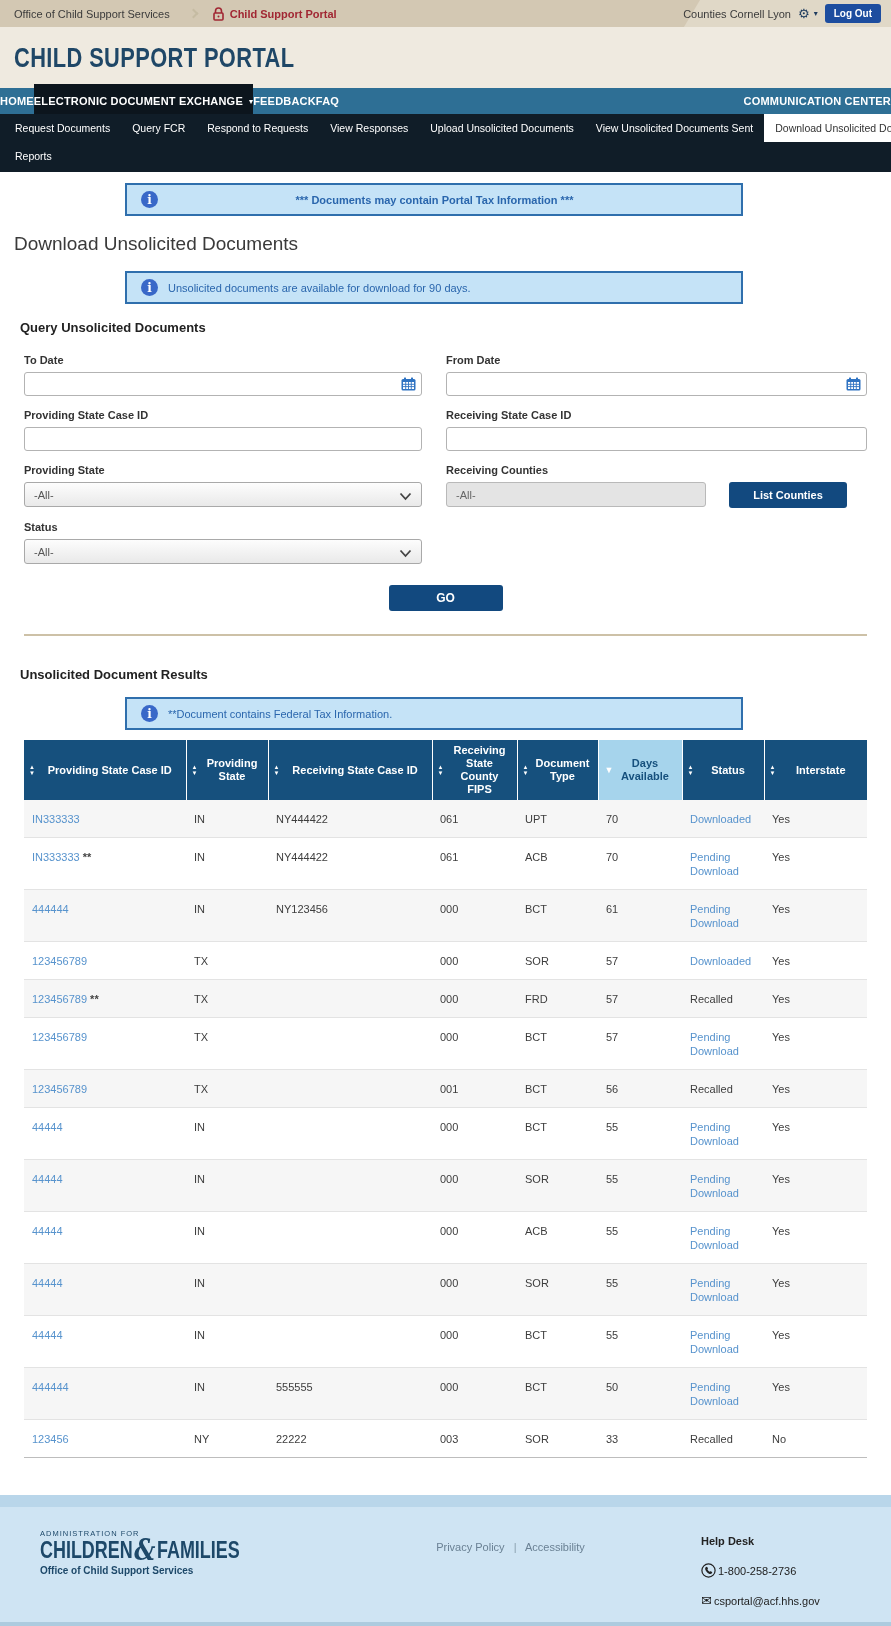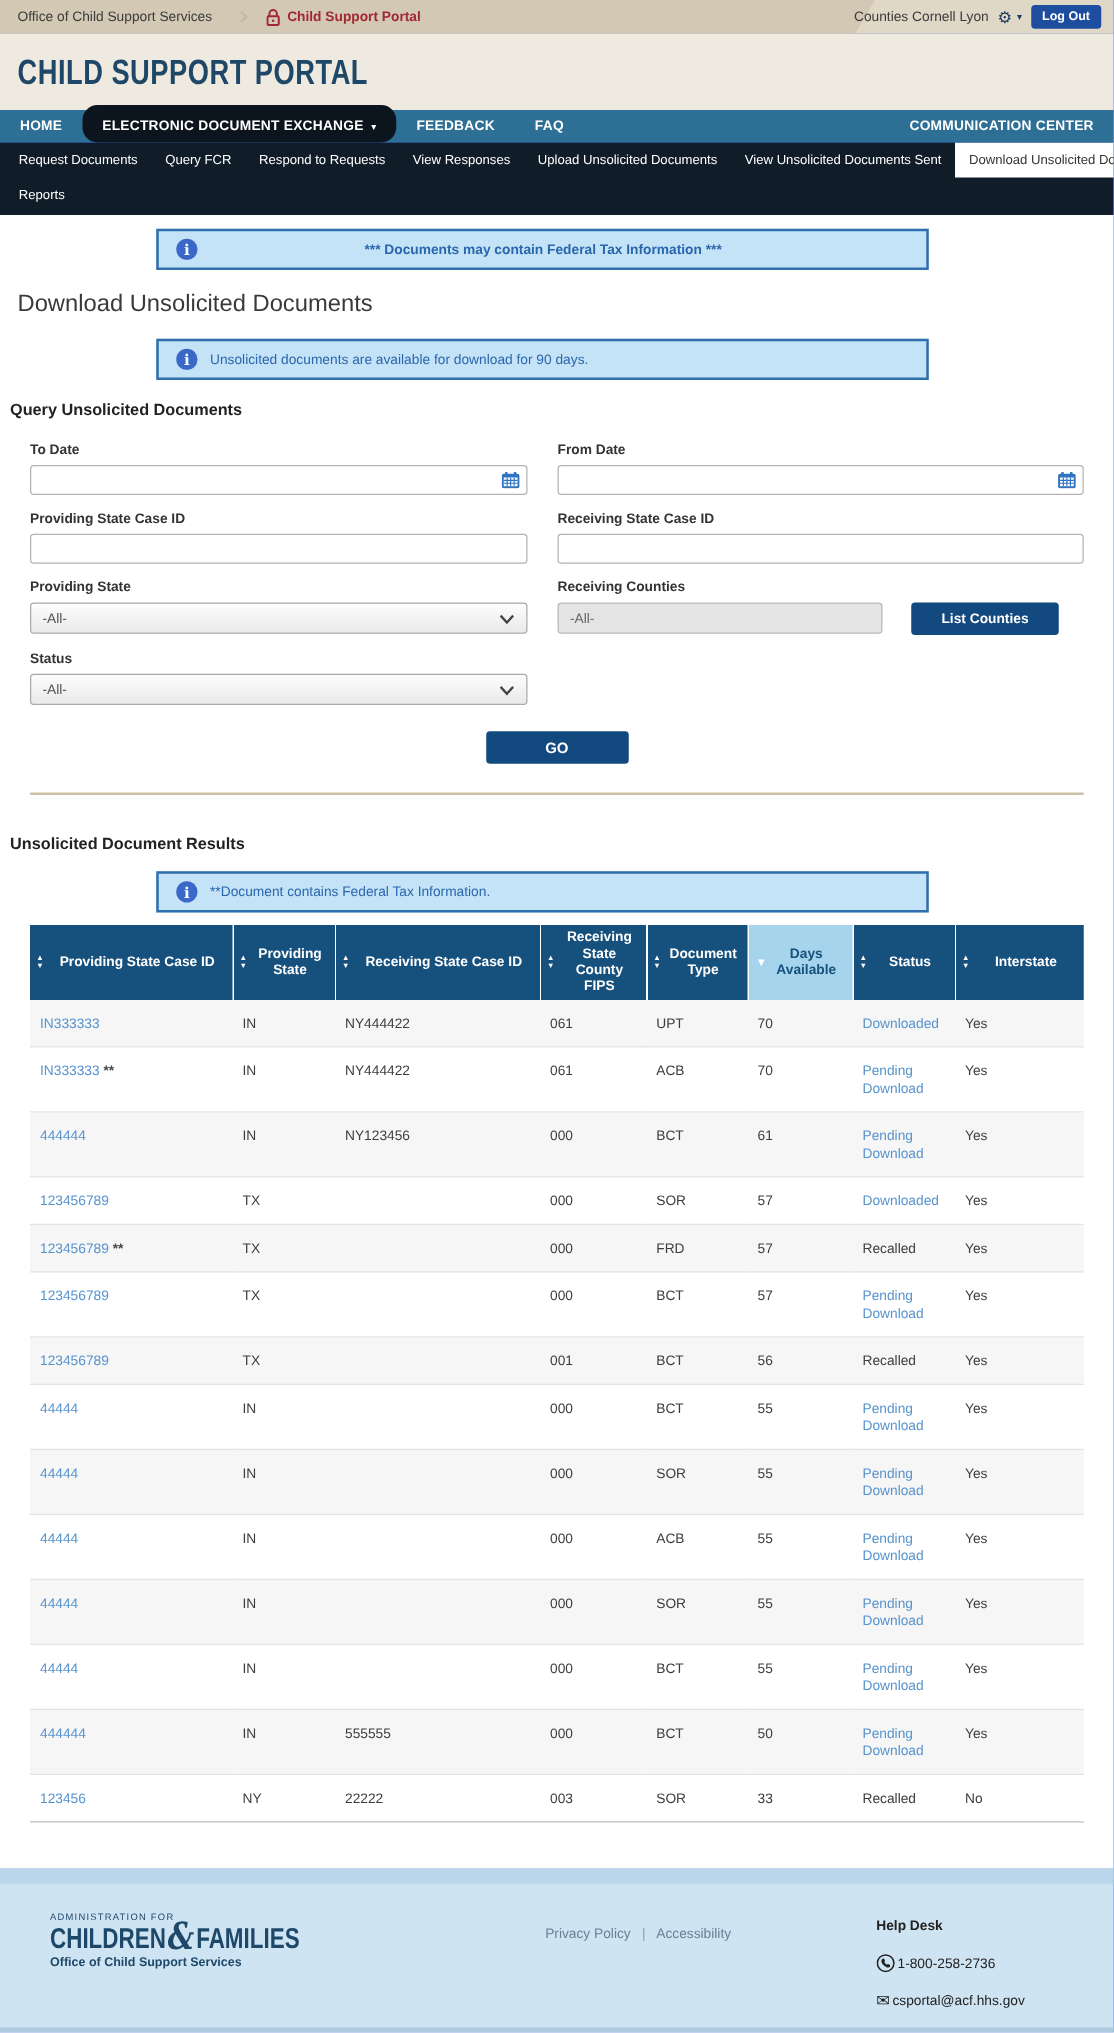--- a/index.html
+++ b/index.html
@@ -1,18 +1,18 @@
 <!DOCTYPE html>
 <html><head>
 <meta charset="utf-8">
 <style>
   * { margin:0; padding:0; box-sizing:border-box; }
   html,body { background:#fff; }
   body { font-family:"Liberation Sans","DejaVu Sans",sans-serif; color:#3d3d3d; }
-  .page { width:891px; height:1626px; margin:0 auto; background:#1d4ed8; overflow:hidden; position:relative; }
+  .page { width:891px; height:1626px; margin:0 auto; background:#a21caf; overflow:hidden; position:relative; }
 
   
   .topbar { height:27px; background:#e0d8c7; position:relative; }
   .topbar-left { position:absolute; left:0; top:0; height:27px; width:700px; background:#d3c8b3;
     clip-path:polygon(0 0,100% 0,calc(100% - 16px) 100%,0 100%);
     display:flex; align-items:center; padding-left:14px; }
   .crumb { font-size:11px; color:#3b3b3b; }
   .crumb-sep { width:7px; height:7px; border-top:2px solid #c5bba2; border-right:2px solid #c5bba2;
     transform:rotate(45deg); margin:0 16px 0 20px; }
   .lock-svg { margin-right:6px; display:block; }
@@ -25,21 +25,21 @@
     border-radius:3px; padding:4px 9px; cursor:pointer; }
 
   
   .logobar { height:61px; background:#efeae0; display:flex; align-items:center; }
   .logo-title { font-size:28px; font-weight:bold; color:#1f4767; letter-spacing:0.5px;
     transform:scaleX(.78); transform-origin:left center; margin-left:14px; white-space:nowrap; }
 
   
   .mainnav { height:26px; background:#2e6f95; display:flex; align-items:stretch; position:relative; }
   .nav-item { color:#fff; font-size:11px; font-weight:bold; display:flex; align-items:center;
-    padding:0 16px; cursor:pointer; letter-spacing:.2px;border-radius:12px; }
+    padding:0 0; cursor:pointer; letter-spacing:.2px; }
   .nav-item.active-tab { background:#0c151d; margin-top:-4px; padding-top:4px; }
   .nav-caret { font-size:8px; margin-left:6px; }
   .nav-right { margin-left:auto; }
 
   
   .subnav { background:#101d28; padding:0 4px 2px 4px; }
   .subnav-row { display:flex; align-items:center; min-height:28px; flex-wrap:nowrap; }
   .subnav-item { color:#fff; font-size:10.5px; padding:8px 11px; cursor:pointer; white-space:nowrap; }
   .subnav-item.active { background:#fff; color:#333; }
 
@@ -52,21 +52,21 @@
   .info-banner.mt2 { margin-top:15px; }
   .info-banner.mt3 { margin-top:16px; }
   .info-icon { width:17px; height:17px; border-radius:50%; background:#3968c8; color:#fff;
     font-size:12px; font-weight:bold; font-family:"DejaVu Serif",serif;
     display:flex; align-items:center; justify-content:center; flex:0 0 17px; margin:0 10px 0 4px; }
   .banner-text { font-size:11px; color:#2a66ad; }
   .banner-text.center { flex:1; text-align:center; font-weight:bold; margin-right:30px; }
 
   .page-title { font-size:19px; font-weight:normal; color:#3a3a3a; margin:17px 0 0 14px; }
 
-  .section-h { font-size:13px; font-weight:bold; color:#222; margin:16px 0 0 8px; }
+  .section-h { font-size:13px; font-weight:bold; color:#222; margin:16px 0 0 20px; }
 
   .qform { margin:6px 24px 0 24px; display:grid; grid-template-columns:398px 1fr; column-gap:24px; }
   .field { margin-top:13px; }
   .f-label { font-size:11px; font-weight:bold; color:#333; display:block; margin-bottom:6px; }
   .t-input { position:relative; }
   .t-input input { width:100%; height:24px; border:1px solid #b3b3b3; border-radius:3px;
     font-size:11px; padding:0 26px 0 7px; color:#333; outline:none; background:#fff; }
   .cal-btn { position:absolute; right:6px; top:5px; cursor:pointer; line-height:0; }
   .sel { height:25px; border:1px solid #a9a9a9; border-radius:3px;
     background:linear-gradient(#fdfdfd,#e9e9e9); display:flex; align-items:center;
@@ -183,21 +183,21 @@
     </div>
     <div class="subnav-row">
       <span class="subnav-item">Reports</span>
     </div>
   </div>
 
   <div class="main">
 
     <div class="info-banner mt1">
       <span class="info-icon">i</span>
-      <span class="banner-text center">*** Documents may contain Federal Tax Information ***</span>
+      <span class="banner-text center">*** Documents may contain Portal Tax Information ***</span>
     </div>
 
     <h1 class="page-title">Download Unsolicited Documents</h1>
 
     <div class="info-banner mt3">
       <span class="info-icon">i</span>
       <span class="banner-text">Unsolicited documents are available for download for 90 days.</span>
     </div>
 
     <div class="section-h">Query Unsolicited Documents</div>

